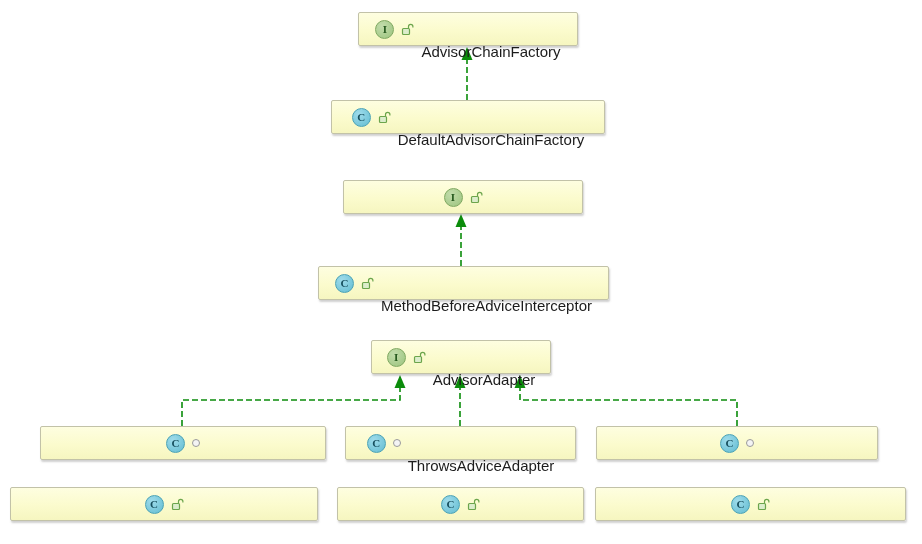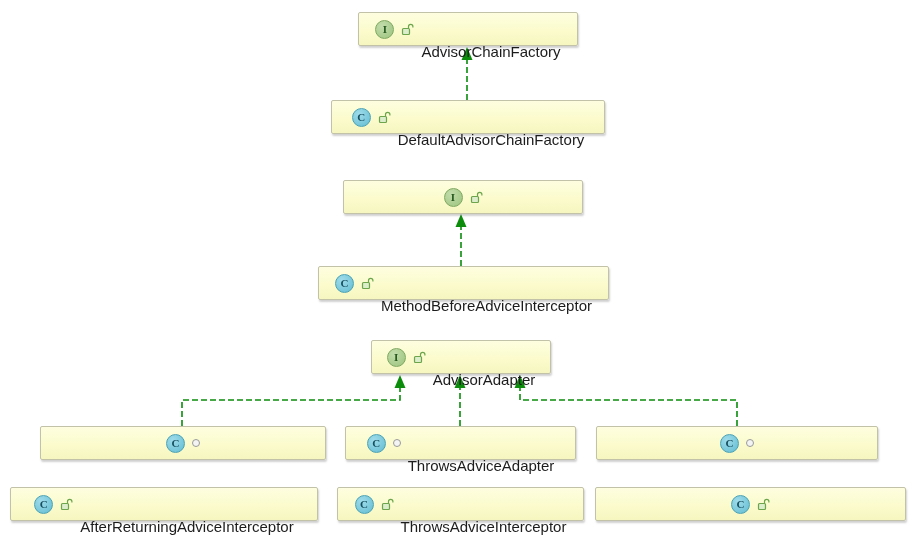--- a/index.html
+++ b/index.html
@@ -153,32 +153,30 @@
   </div>
 
   <div class="node" style="left:10px; top:487px; width:308px;">
     <span class="badge cls">C</span>
     <span class="mod">
       <svg width="13" height="13" viewBox="0 0 13 13">
           <rect x="1.5" y="5.5" width="7" height="6" rx="1" fill="#dcedcb" stroke="#6ca54c" stroke-width="1.2"></rect>
           <path d="M7.5,5.5 V3.6 a2.2,2.2 0 0 1 4.4,0 V4.6" fill="none" stroke="#6ca54c" stroke-width="1.2"></path>
         </svg>
     </span>
-    <span class="lbl">AfterReturningAdviceInterceptor</span>
   </div>
 
   <div class="node" style="left:337px; top:487px; width:247px;">
     <span class="badge cls">C</span>
     <span class="mod">
       <svg width="13" height="13" viewBox="0 0 13 13">
           <rect x="1.5" y="5.5" width="7" height="6" rx="1" fill="#dcedcb" stroke="#6ca54c" stroke-width="1.2"></rect>
           <path d="M7.5,5.5 V3.6 a2.2,2.2 0 0 1 4.4,0 V4.6" fill="none" stroke="#6ca54c" stroke-width="1.2"></path>
         </svg>
     </span>
-    <span class="lbl">ThrowsAdviceInterceptor</span>
   </div>
 
   <div class="node" style="left:595px; top:487px; width:311px;">
     <span class="badge cls">C</span>
     <span class="mod">
       <svg width="13" height="13" viewBox="0 0 13 13">
           <rect x="1.5" y="5.5" width="7" height="6" rx="1" fill="#dcedcb" stroke="#6ca54c" stroke-width="1.2"></rect>
           <path d="M7.5,5.5 V3.6 a2.2,2.2 0 0 1 4.4,0 V4.6" fill="none" stroke="#6ca54c" stroke-width="1.2"></path>
         </svg>
     </span>

